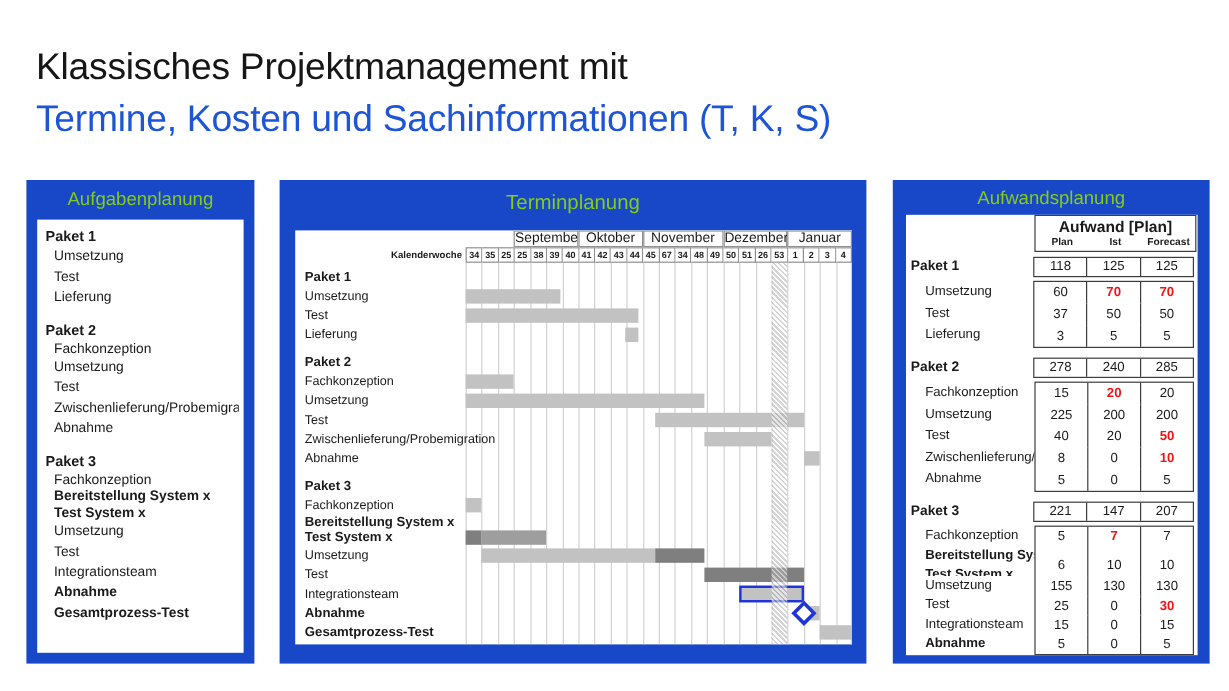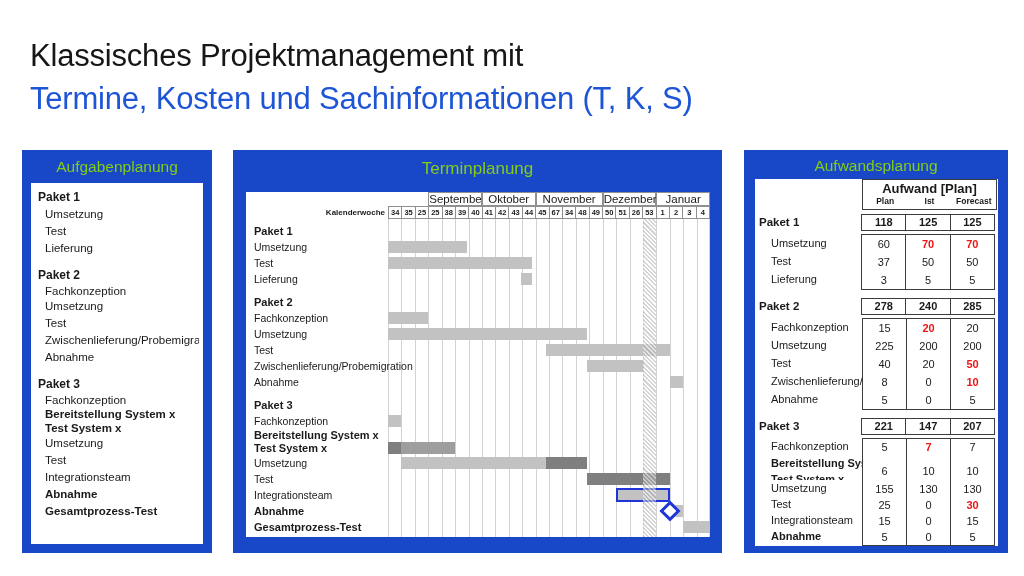--- a/index.html
+++ b/index.html
@@ -74,21 +74,21 @@
                 border:1.5px solid var(--table-border);}
   .e-header-title{text-align:center;font-size:13px;font-weight:bold;line-height:15px;margin-top:1px;white-space:nowrap;}
   .e-header-cols{display:flex;height:12px;}
   .e-header-col{flex:1;text-align:center;font-size:8.5px;font-weight:bold;line-height:10px;}
   #e-groups{position:absolute;left:4px;right:3px;top:35px;}
   .e-total-row{display:flex;height:17px;margin-bottom:3px;}
   .e-group{margin-bottom:8px;}
   .e-lblcol{width:103px;box-sizing:border-box;}
   .e-total-lbl{width:103px;box-sizing:border-box;font-weight:bold;font-size:11.5px;line-height:17px;white-space:nowrap;overflow:hidden;}
   .e-total-cells{width:135px;display:flex;box-sizing:border-box;border:1.5px solid var(--table-border);}
-  .e-total-cells .e-cell{font-weight:bold;}
+  .e-total-cells .e-cell{font-weight:normal;}
   .e-cell{flex:1;text-align:center;line-height:15px;box-sizing:border-box;}
   .e-total-cells .e-cell + .e-cell,.e-block .e-cell + .e-cell{border-left:1px solid var(--table-border);}
   .e-body{display:flex;}
   .e-block{width:135px;box-sizing:border-box;border:1.5px solid var(--table-border);}
   .e-row{display:flex;height:18px;}
   .e-row .e-cell{line-height:18px;}
   .e-row.tall{height:28px;}
   .e-row.tall .e-cell{line-height:normal;display:flex;align-items:flex-end;justify-content:center;padding-bottom:2px;}
   .e-group.compact .e-row{height:16px;}
   .e-group.compact .e-row .e-cell{line-height:16px;}

